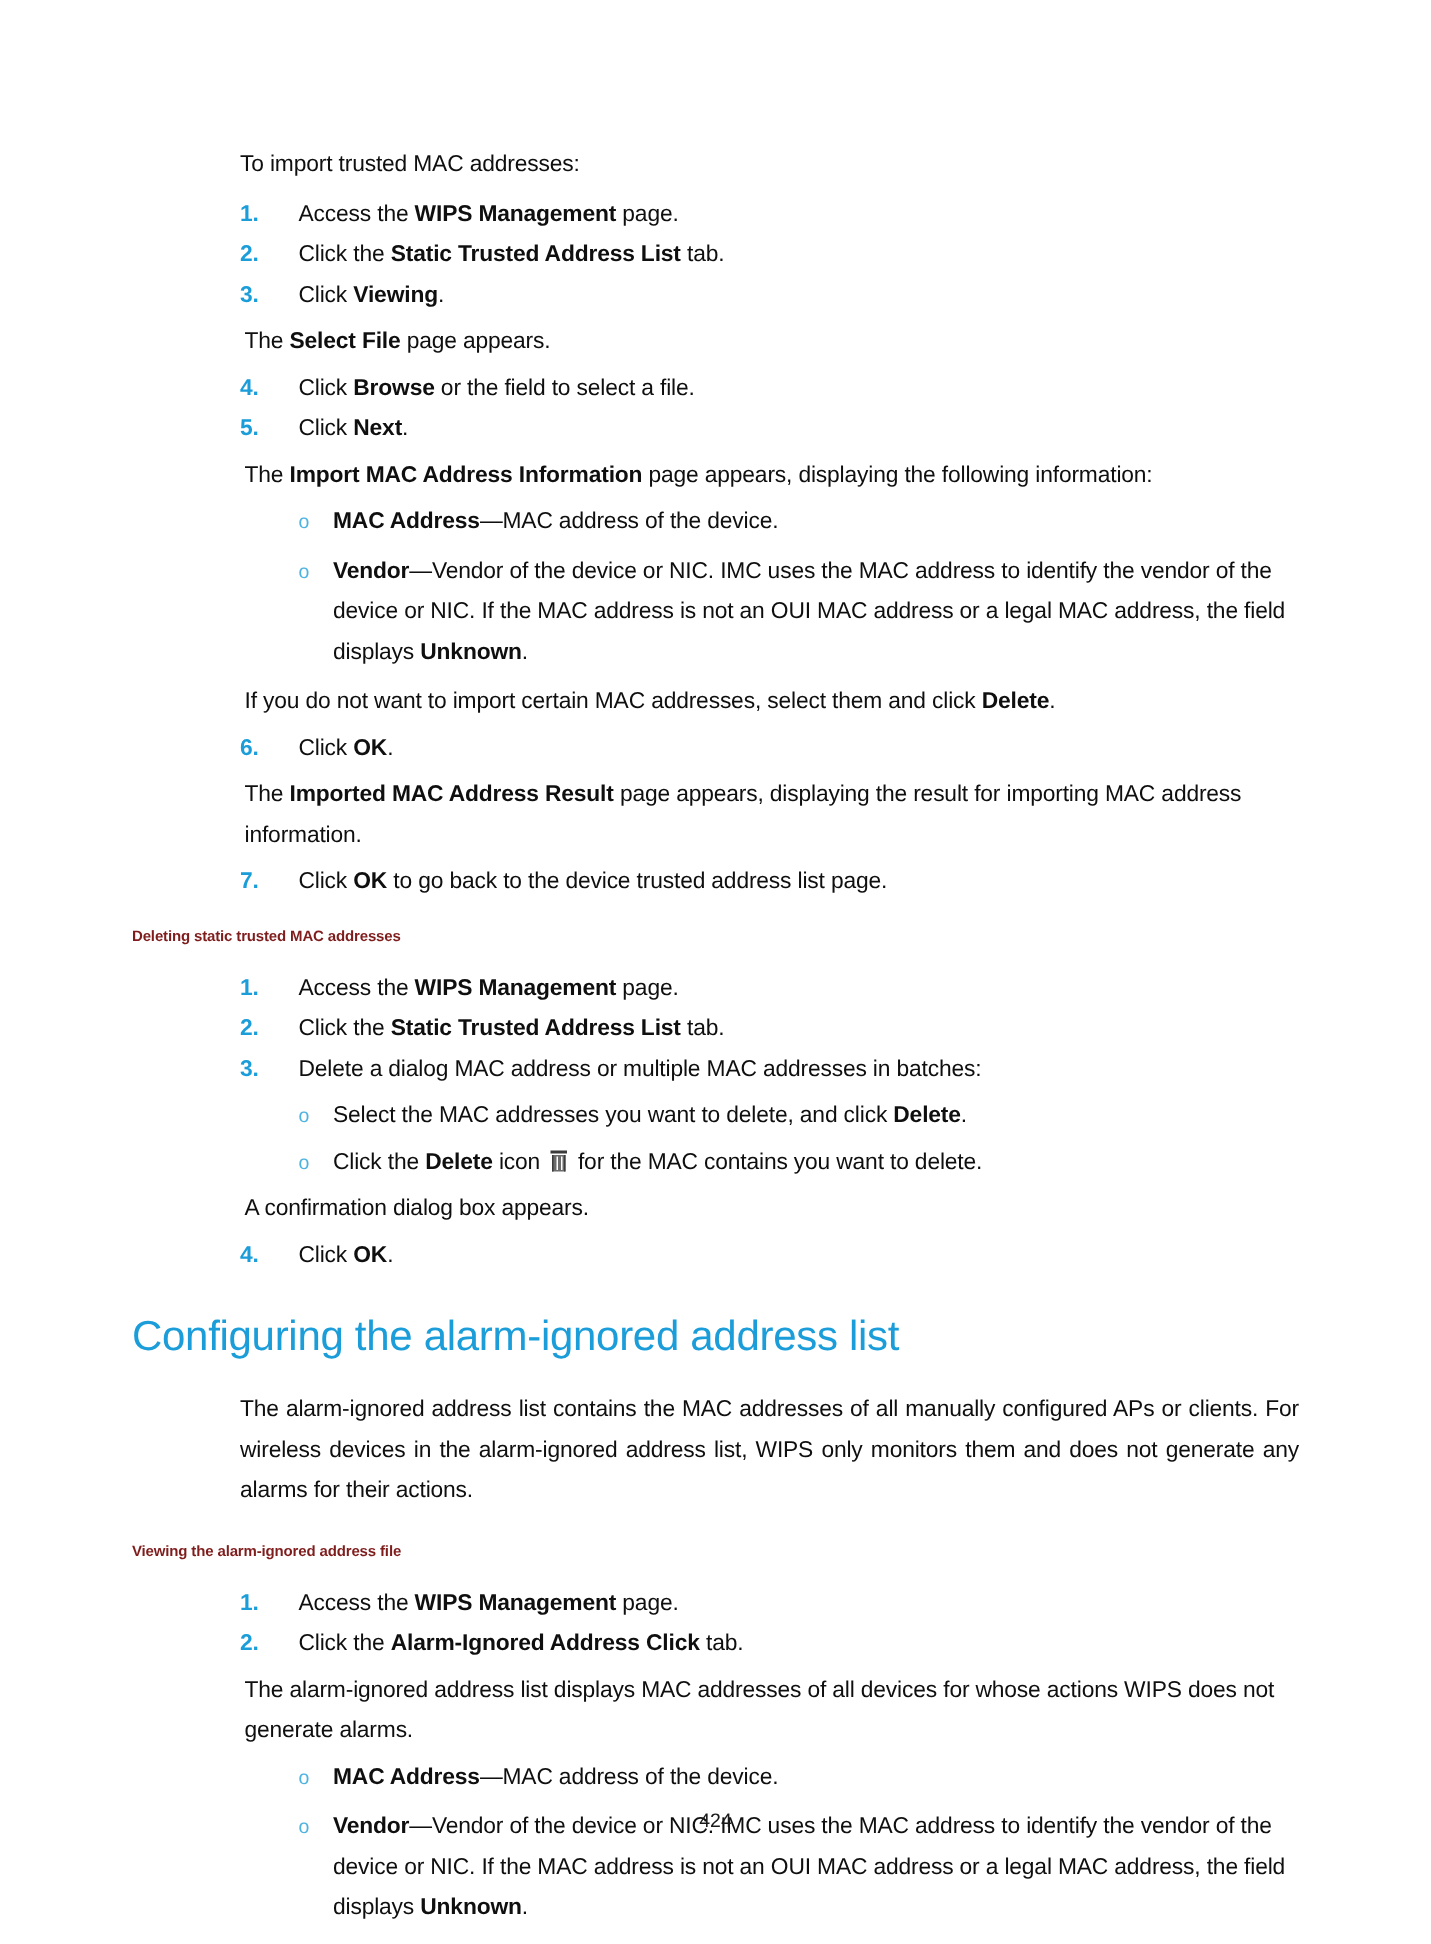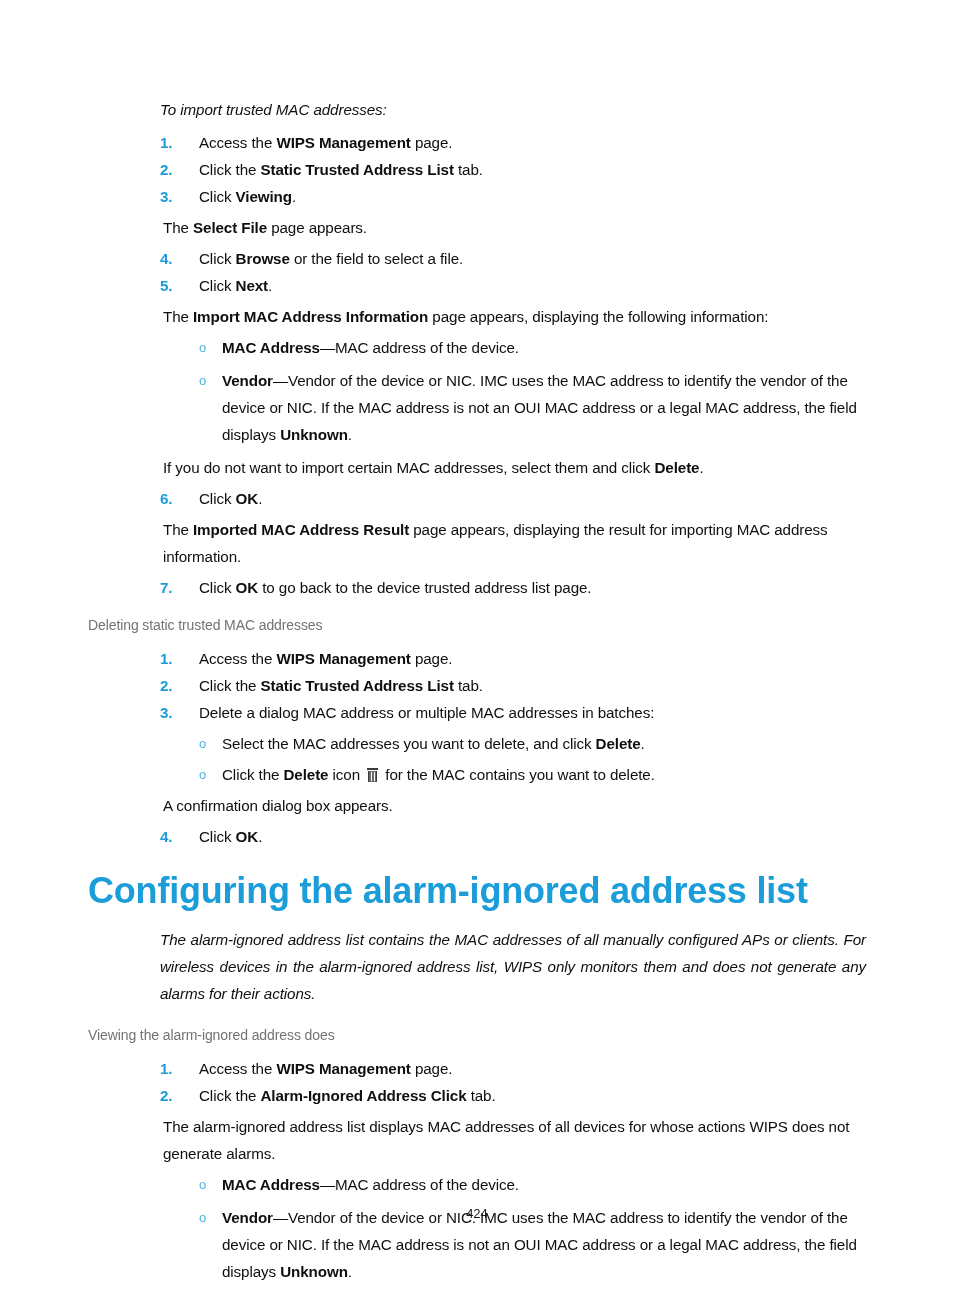--- a/index.html
+++ b/index.html
@@ -30,21 +30,21 @@
   .para {
     font-size: 15.2px;
     line-height: 27px;
     color: #0f0f0f;
     margin: 0;
     letter-spacing: -0.1px;
   }
   .para.justify { text-align: justify; text-justify: inter-word; }
 
   
-  .lvl1 { margin-left: 72px; font-style: italic; }   
+  .lvl1 { margin-left: 72px; }   
   .lvl2 { margin-left: 75px; }  
 
   
   ol.steps {
     list-style: none;
     margin: 0;
     padding: 0;
   }
   ol.steps > li {
     position: relative;
@@ -83,31 +83,31 @@
   ul.subs > li > .mark {
     position: absolute;
     left: 0;
     top: 0;
     color: #4fb3e0;
     font-size: 13px;
   }
 
   
   h1.chapter-heading {
-    font-size: 36px;
-    font-weight: bold;
+    font-size: 28px;
+    font-weight: normal;
     color: #1b9dd9;
     margin: 0;
     line-height: 38px;
     letter-spacing: -0.2px;
   }
   h2.sub-heading {
-    font-size: 14px;
-    font-weight: normal;
-    color: #737373;
+    font-size: 10px;
+    font-weight: bold;
+    color: #7f1d1d;
     margin: 0;
     line-height: 24px;
     letter-spacing: -0.1px;
   }
 
   
   .sp-4  { height: 4px; }
   .sp-6  { height: 6px; }
   .sp-8  { height: 8px; }
   .sp-12 { height: 12px; }
@@ -282,21 +282,21 @@
     <div class="sp-22"></div>
 
     <h1 class="chapter-heading">Configuring the alarm-ignored address list</h1>
 
     <div class="sp-16"></div>
 
     <p class="para justify lvl1">The alarm-ignored address list contains the MAC addresses of all manually configured APs or clients. For wireless devices in the alarm-ignored address list, WIPS only monitors them and does not generate any alarms for their actions.</p>
 
     <div class="sp-16"></div>
 
-    <h2 class="sub-heading">Viewing the alarm-ignored address does</h2>
+    <h2 class="sub-heading">Viewing the alarm-ignored address file</h2>
 
     <div class="sp-8"></div>
 
     <ol class="steps">
       <li>
         <span class="num">1.</span><span>Access the </span><b>WIPS Management</b><span> page.</span>
       </li>
       <li>
         <span class="num">2.</span><span>Click the </span><b>Alarm-Ignored Address Click</b><span> tab.</span>
       </li>

